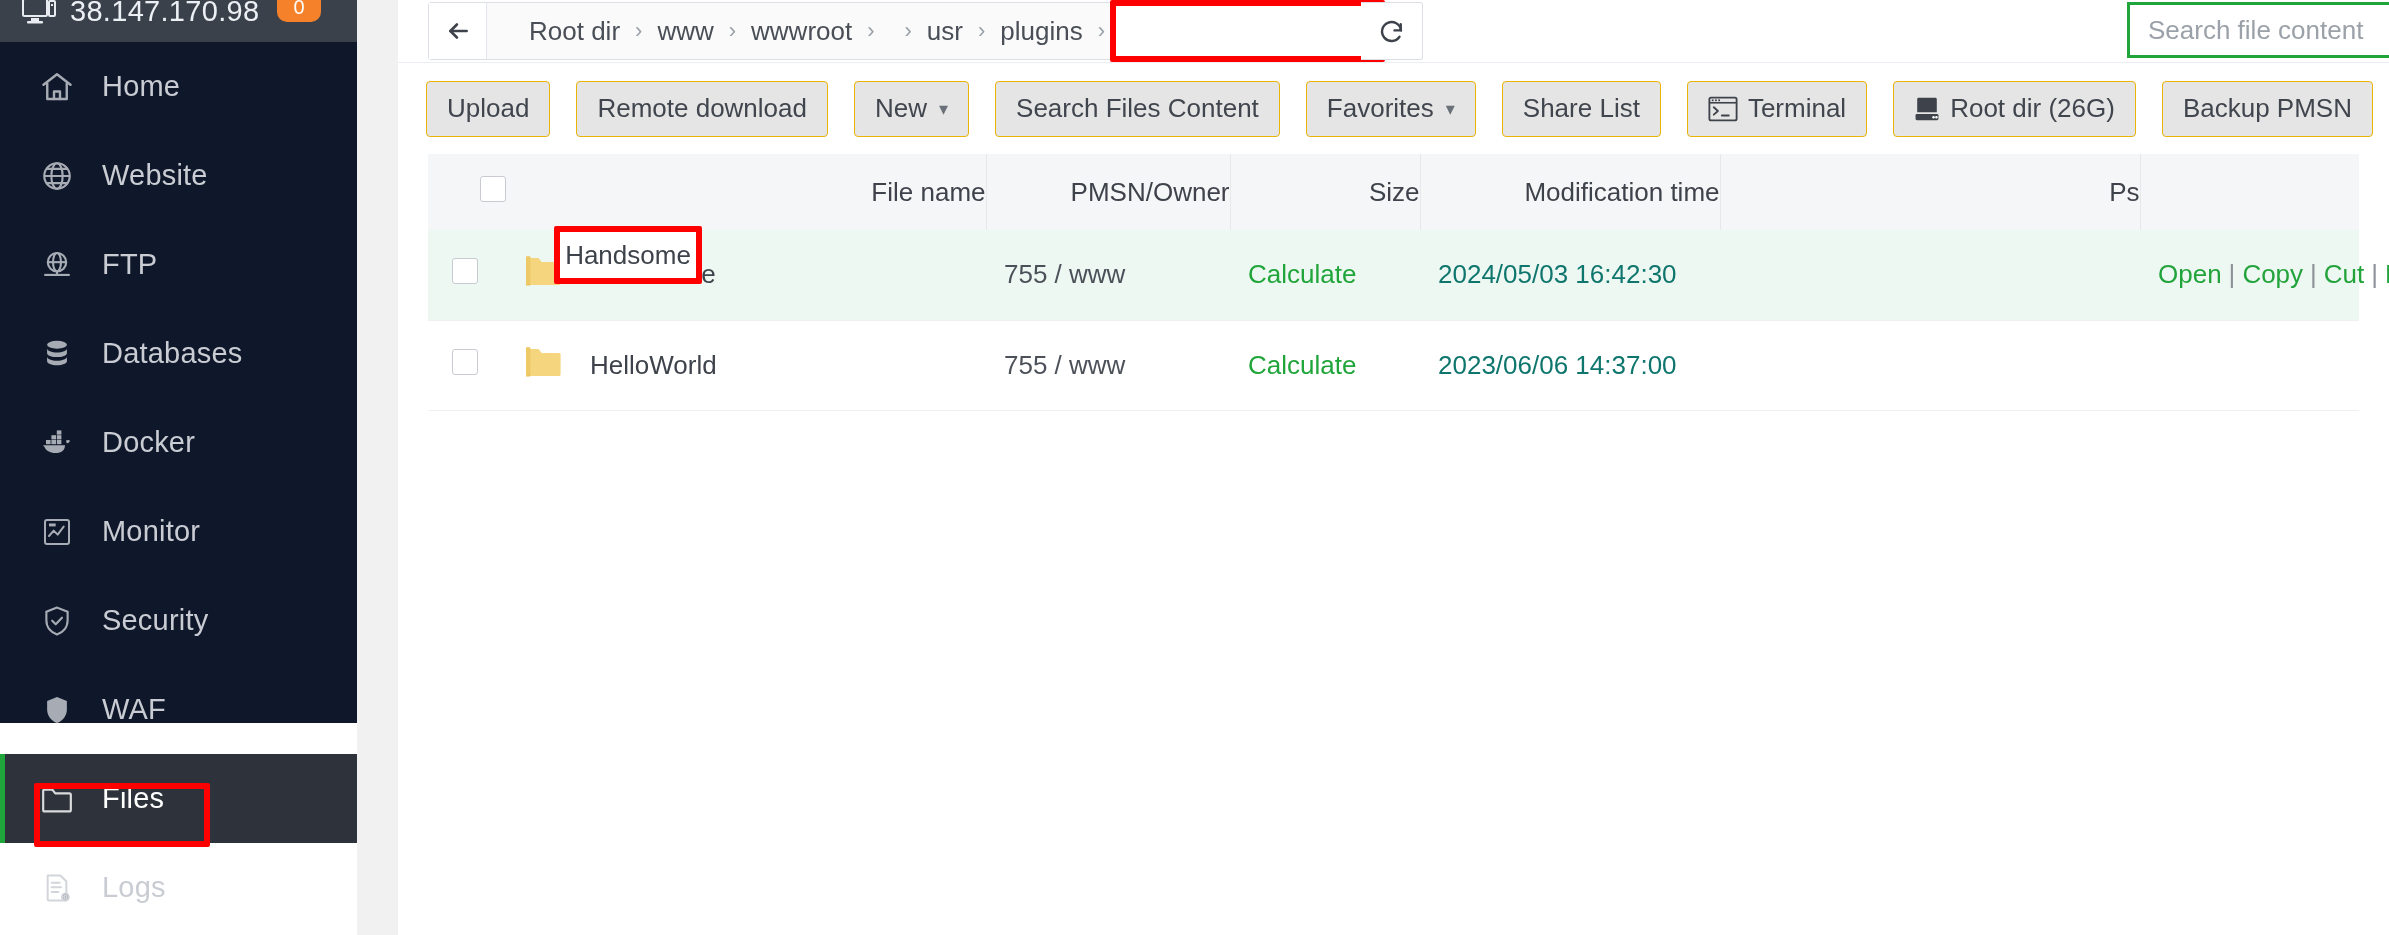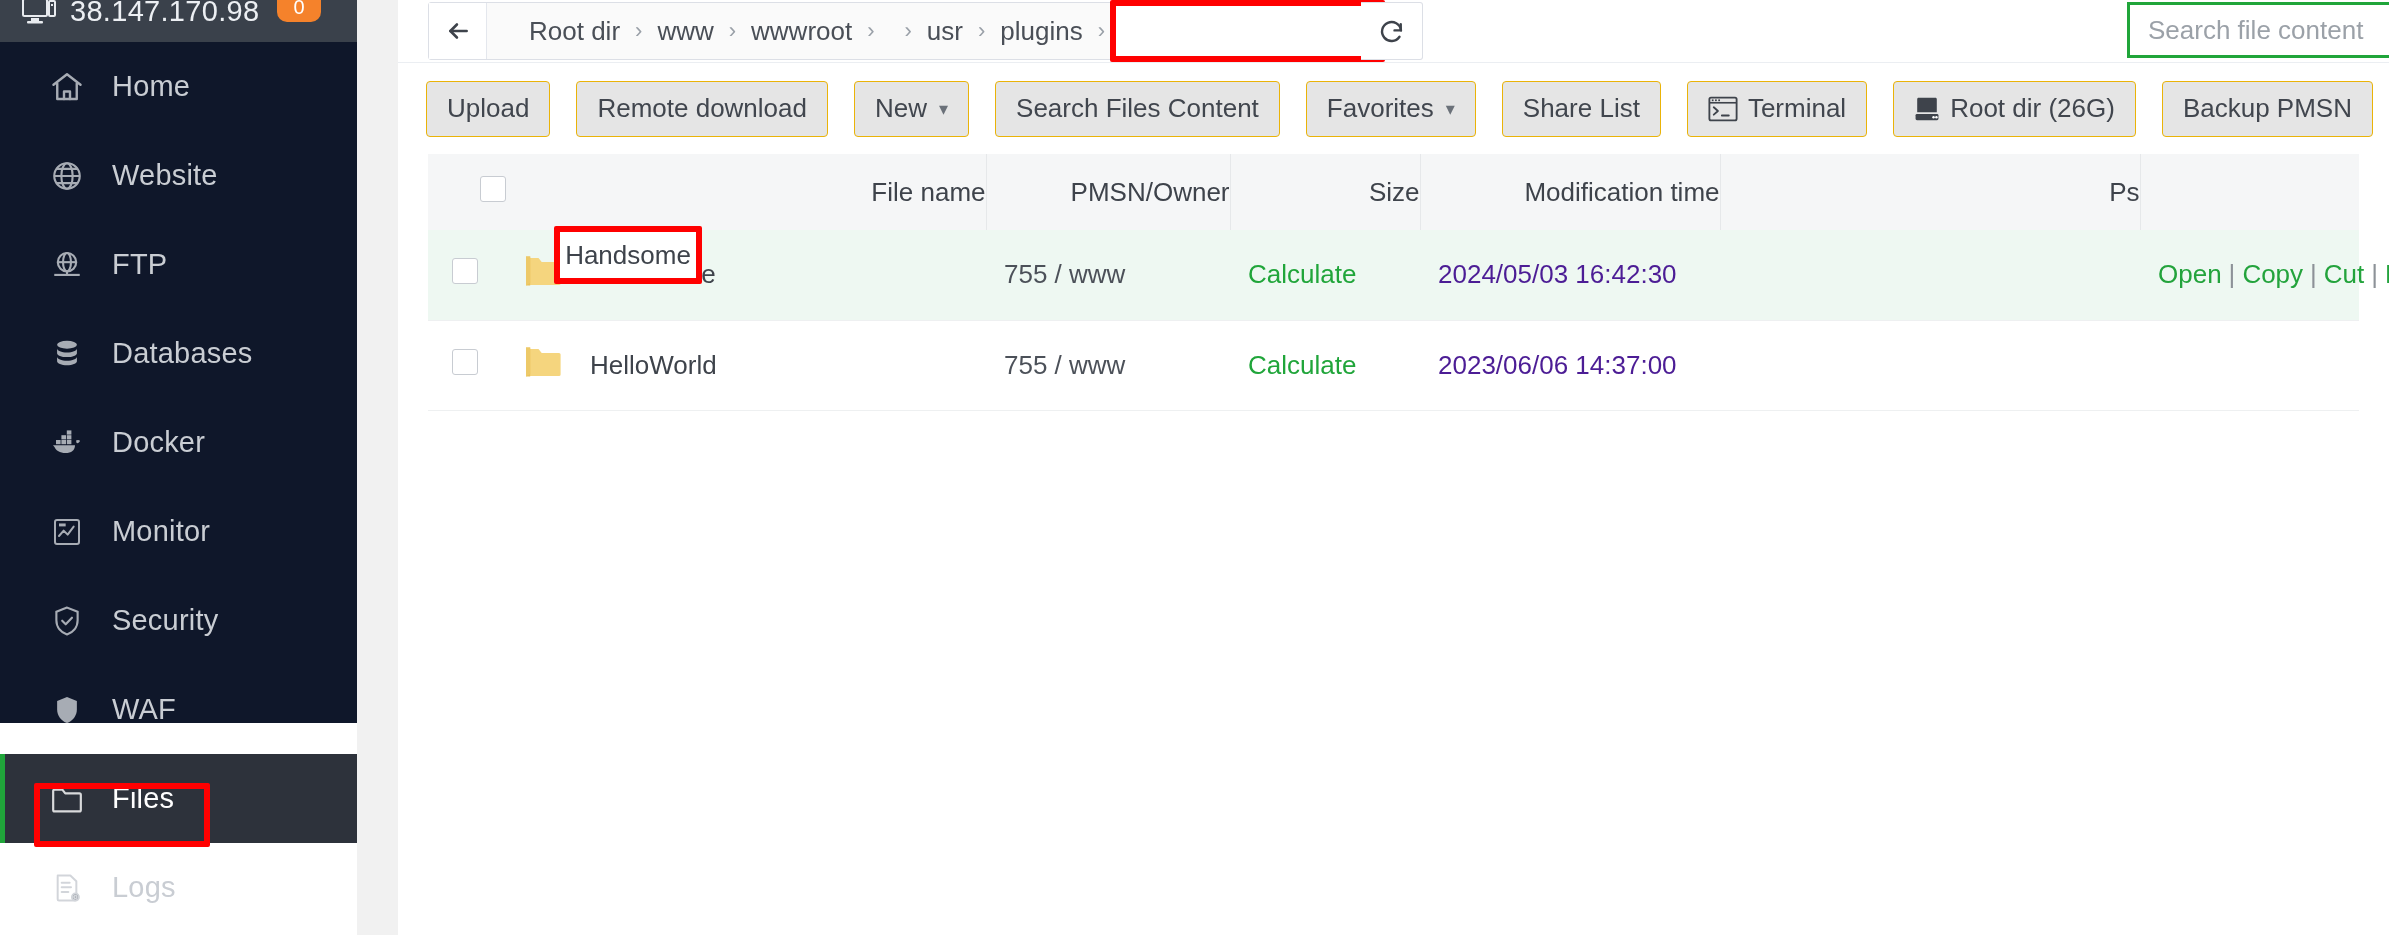--- a/index.html
+++ b/index.html
@@ -48,21 +48,21 @@
     font-size: 20px;
     display: flex; align-items: flex-end; justify-content: center;
     padding-bottom: 3px;
   }
 
   .nav { position: relative; }
   .nav-item {
     position: relative;
     height: 89px;
     display: flex; align-items: center;
-    padding-left: 48px;
+    padding-left: 38px;
     color: #c9cdd3;
     font-size: 29px;
     letter-spacing: .2px;
     cursor: pointer;
   }
   .nav-item .ico {
     width: 38px; height: 38px;
     margin-right: 26px;
     display: flex; align-items: center; justify-content: center;
     flex: 0 0 auto;
@@ -239,21 +239,21 @@
     border-radius: 3px;
     background: #fff;
     display: inline-block;
     cursor: pointer;
   }
   .namecell { display: flex; align-items: center; gap: 28px; position: relative; }
   .folder-icon { flex: 0 0 auto; }
   .fname { font-size: 26px; color: #3e434b; cursor: pointer; }
   .calc { color: #20a53a; cursor: pointer; }
   .owner { color: #4c5159; }
-  .mtime { color: #4c1d95; white-space: nowrap; }
+  .mtime { color: #0f766e; white-space: nowrap; }
   .actions {
     color: #23a33c;
     font-size: 26px;
     white-space: nowrap;
     text-align: right;
     padding-right: 0;
   }
   .actions a { color: #23a33c; text-decoration: none; cursor: pointer; }
   .actions .bar { color: #8d9298; padding: 0 7px; }
 

